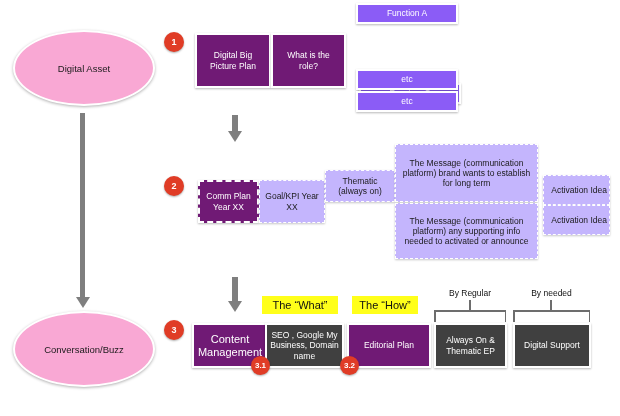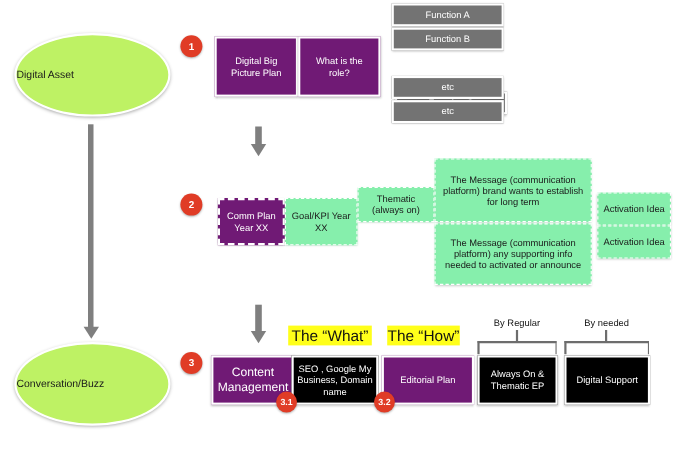--- a/index.html
+++ b/index.html
@@ -9,46 +9,46 @@
     -webkit-font-smoothing:antialiased;
   }
   .stage{position:absolute;left:0;top:0;width:620px;height:416px;}
 
   
   .abs{position:absolute;box-sizing:border-box;}
 
   
   .ellipse{
     border-radius:50%;
-    background:#bef264;
+    background:#f9a8d4;
     border:2px solid #ffffff;
     box-shadow:0 1px 3px rgba(0,0,0,.30);
-    display:flex;align-items:center;justify-content:flex-start;
+    display:flex;align-items:center;justify-content:center;
     color:#1a1a1a;font-size:9.5px;text-align:center;
   }
 
   
   .box{
     display:flex;align-items:center;justify-content:center;text-align:center;
     line-height:1.18;
     border:2px solid #ffffff;
     box-shadow:0 1px 2px rgba(0,0,0,.28);
   }
   .box-darkblue{background:#701a75;color:#ffffff;}
   .box-midblue{background:#701a75;color:#ffffff;}
-  .box-funcblue{background:#737373;color:#ffffff;}
-  .box-lightblue{background:#000000;color:#ffffff;}
-  .box-gray{background:#86efac;color:#1a1a1a;border:1px dashed #ffffff;
-            box-shadow:0 1px 2px rgba(0,0,0,.22);}
+  .box-funcblue{background:#8b5cf6;color:#ffffff;}
+  .box-lightblue{background:#404040;color:#ffffff;}
+  .box-gray{background:#c4b5fd;color:#1a1a1a;border:1px dashed #ffffff;
+            box-shadow:0 1px 2px rgba(0,0,0,.22);justify-content:flex-end;}
   .box-calendar{background:#5B87C5;color:#ffffff;font-weight:bold;}
 
   
   .yellow{
     background:#FFFF1A;color:#111;display:flex;align-items:center;justify-content:center;
-    font-size:14px;text-align:center;
+    font-size:11px;text-align:center;
   }
 
   
   .badge{
     border-radius:50%;background:#E03C26;color:#ffffff;
     display:flex;align-items:center;justify-content:center;
     font-size:9px;font-weight:bold;
     box-shadow:0 1px 2px rgba(0,0,0,.32);
     z-index:12;
   }
@@ -91,23 +91,20 @@
     <span>Digital Big Picture Plan</span>
   </div>
 
   <div class="abs box box-midblue" style="left:271px;top:33px;width:75px;height:55px;font-size:8.5px;padding:0 4px;">
     <span>What is the role?</span>
   </div>
 
   <div class="abs box box-funcblue" style="left:356px;top:3px;width:102px;height:21px;font-size:8.5px;">
     <span>Function A</span>
   </div>
-  <div class="abs box box-funcblue" style="left:356px;top:25px;width:102px;height:21px;font-size:8.5px;">
-    <span>Function B</span>
-  </div>
   <div class="abs box box-funcblue" style="left:359px;top:47px;width:102px;height:21px;font-size:8.5px;margin-top:36px;">
     <span>Function C</span>
   </div>
   <div class="abs box box-funcblue" style="left:356px;top:69px;width:102px;height:21px;font-size:8.5px;">
     <span>etc</span>
   </div>
   <div class="abs box box-funcblue" style="left:356px;top:91px;width:102px;height:21px;font-size:8.5px;">
     <span>etc</span>
   </div>
 

